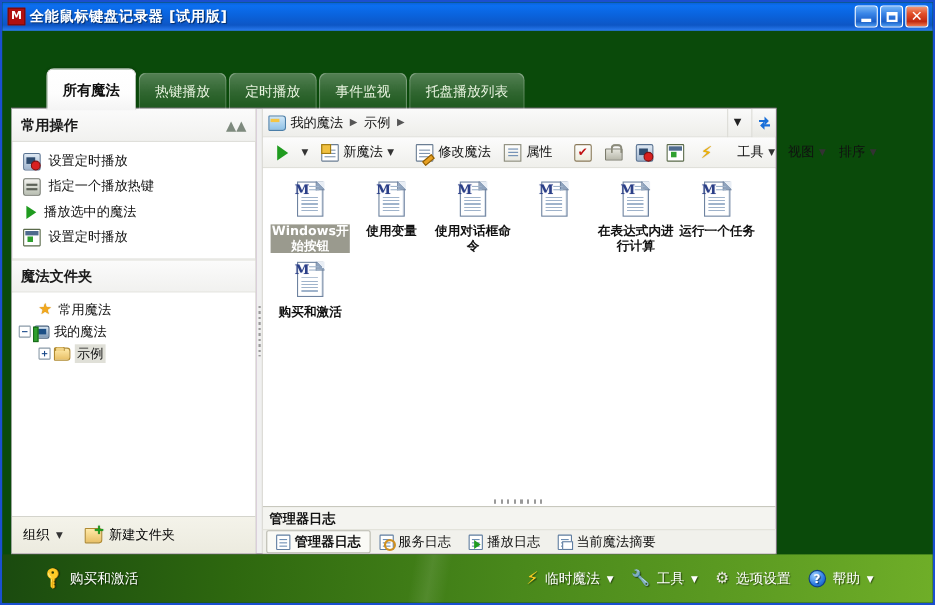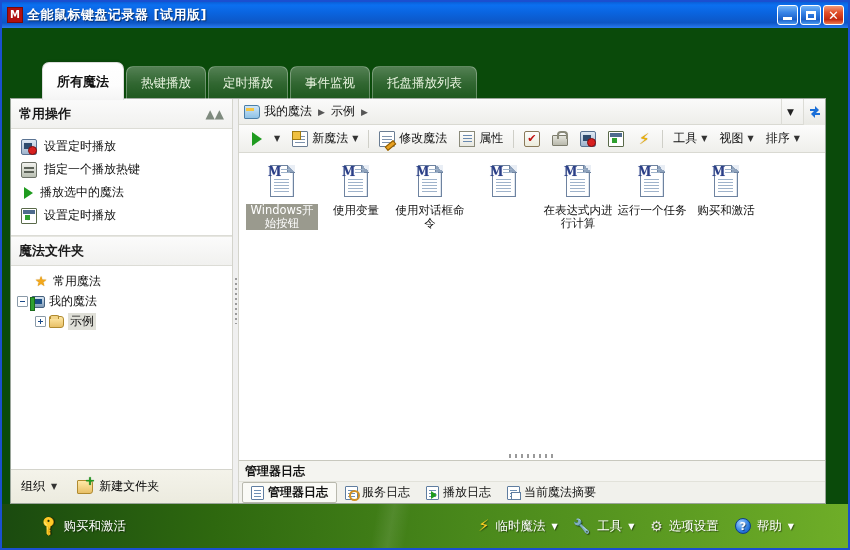--- a/index.html
+++ b/index.html
@@ -83,21 +83,21 @@
   }
   .tab.active {
     background:linear-gradient(180deg,#ffffff 0%,#fdfdfd 60%,#f4f4f4 100%);
     color:#111; font-weight:bold; height:38px; font-size:13px;
     border-color:#dcdcdc;
     box-shadow:0 -1px 2px rgba(0,0,0,.12);
   }
 
   
   .client {
-    position:absolute; left:8px; top:96px; width:816px; height:406px;
+    position:absolute; left:8px; top:96px; width:696px; height:406px;
     background:#701a75; border:1px solid #9aa59a; display:flex;
   }
 
   
   .sidebar { width:222px; height:100%; background:#fff; display:flex; flex-direction:column; border-right:1px solid #d4d4cc; }
   .panel-head {
     height:30px; display:flex; align-items:center; padding:0 8px;
     background:linear-gradient(180deg,#fbfbfb 0%,#f1f1ef 100%);
     border-bottom:1px solid #dcdcd6;
     font-weight:bold; font-size:13px; color:#1a1a1a;
@@ -220,21 +220,21 @@
     position:absolute; left:2px; top:2px; color:#2b3f88; font-weight:bold;
     font-size:12px; line-height:11px; font-family:"DejaVu Serif",serif;
     text-shadow:0 0 1px rgba(43,63,136,.5);
   }
   .fileicon .lines { position:absolute; left:8px; top:14px; width:15px; height:14px;
     background:repeating-linear-gradient(180deg,#9fb3cb 0 1px, transparent 1px 3px); }
   .fileicon .tline { position:absolute; left:15px; top:4px; width:9px; height:1px;
     background:#9fb3cb; box-shadow:0 3px 0 #9fb3cb; }
   .cell .cap {
     margin-top:3px; font-size:11.5px; line-height:13px; color:#111;
-    text-align:center; max-width:72px; word-break:break-all;
+    text-align:center; max-width:72px; word-break:break-all;font-weight:bold;
   }
   .cell.selected .cap { background:#9a9a8e; color:#fff; }
 
   .view-grip { position:absolute; left:50%; bottom:2px; transform:translateX(-50%);
     width:46px; height:4px;
     background:repeating-linear-gradient(90deg,#9a9a9a 0 2px, transparent 2px 6px); }
 
   .logpane { border-top:1px solid #c8c8be; background:#f4f4f0; }
   .logtitle { height:20px; display:flex; align-items:center; padding-left:6px;
     font-size:12px; font-weight:bold; color:#111; }

